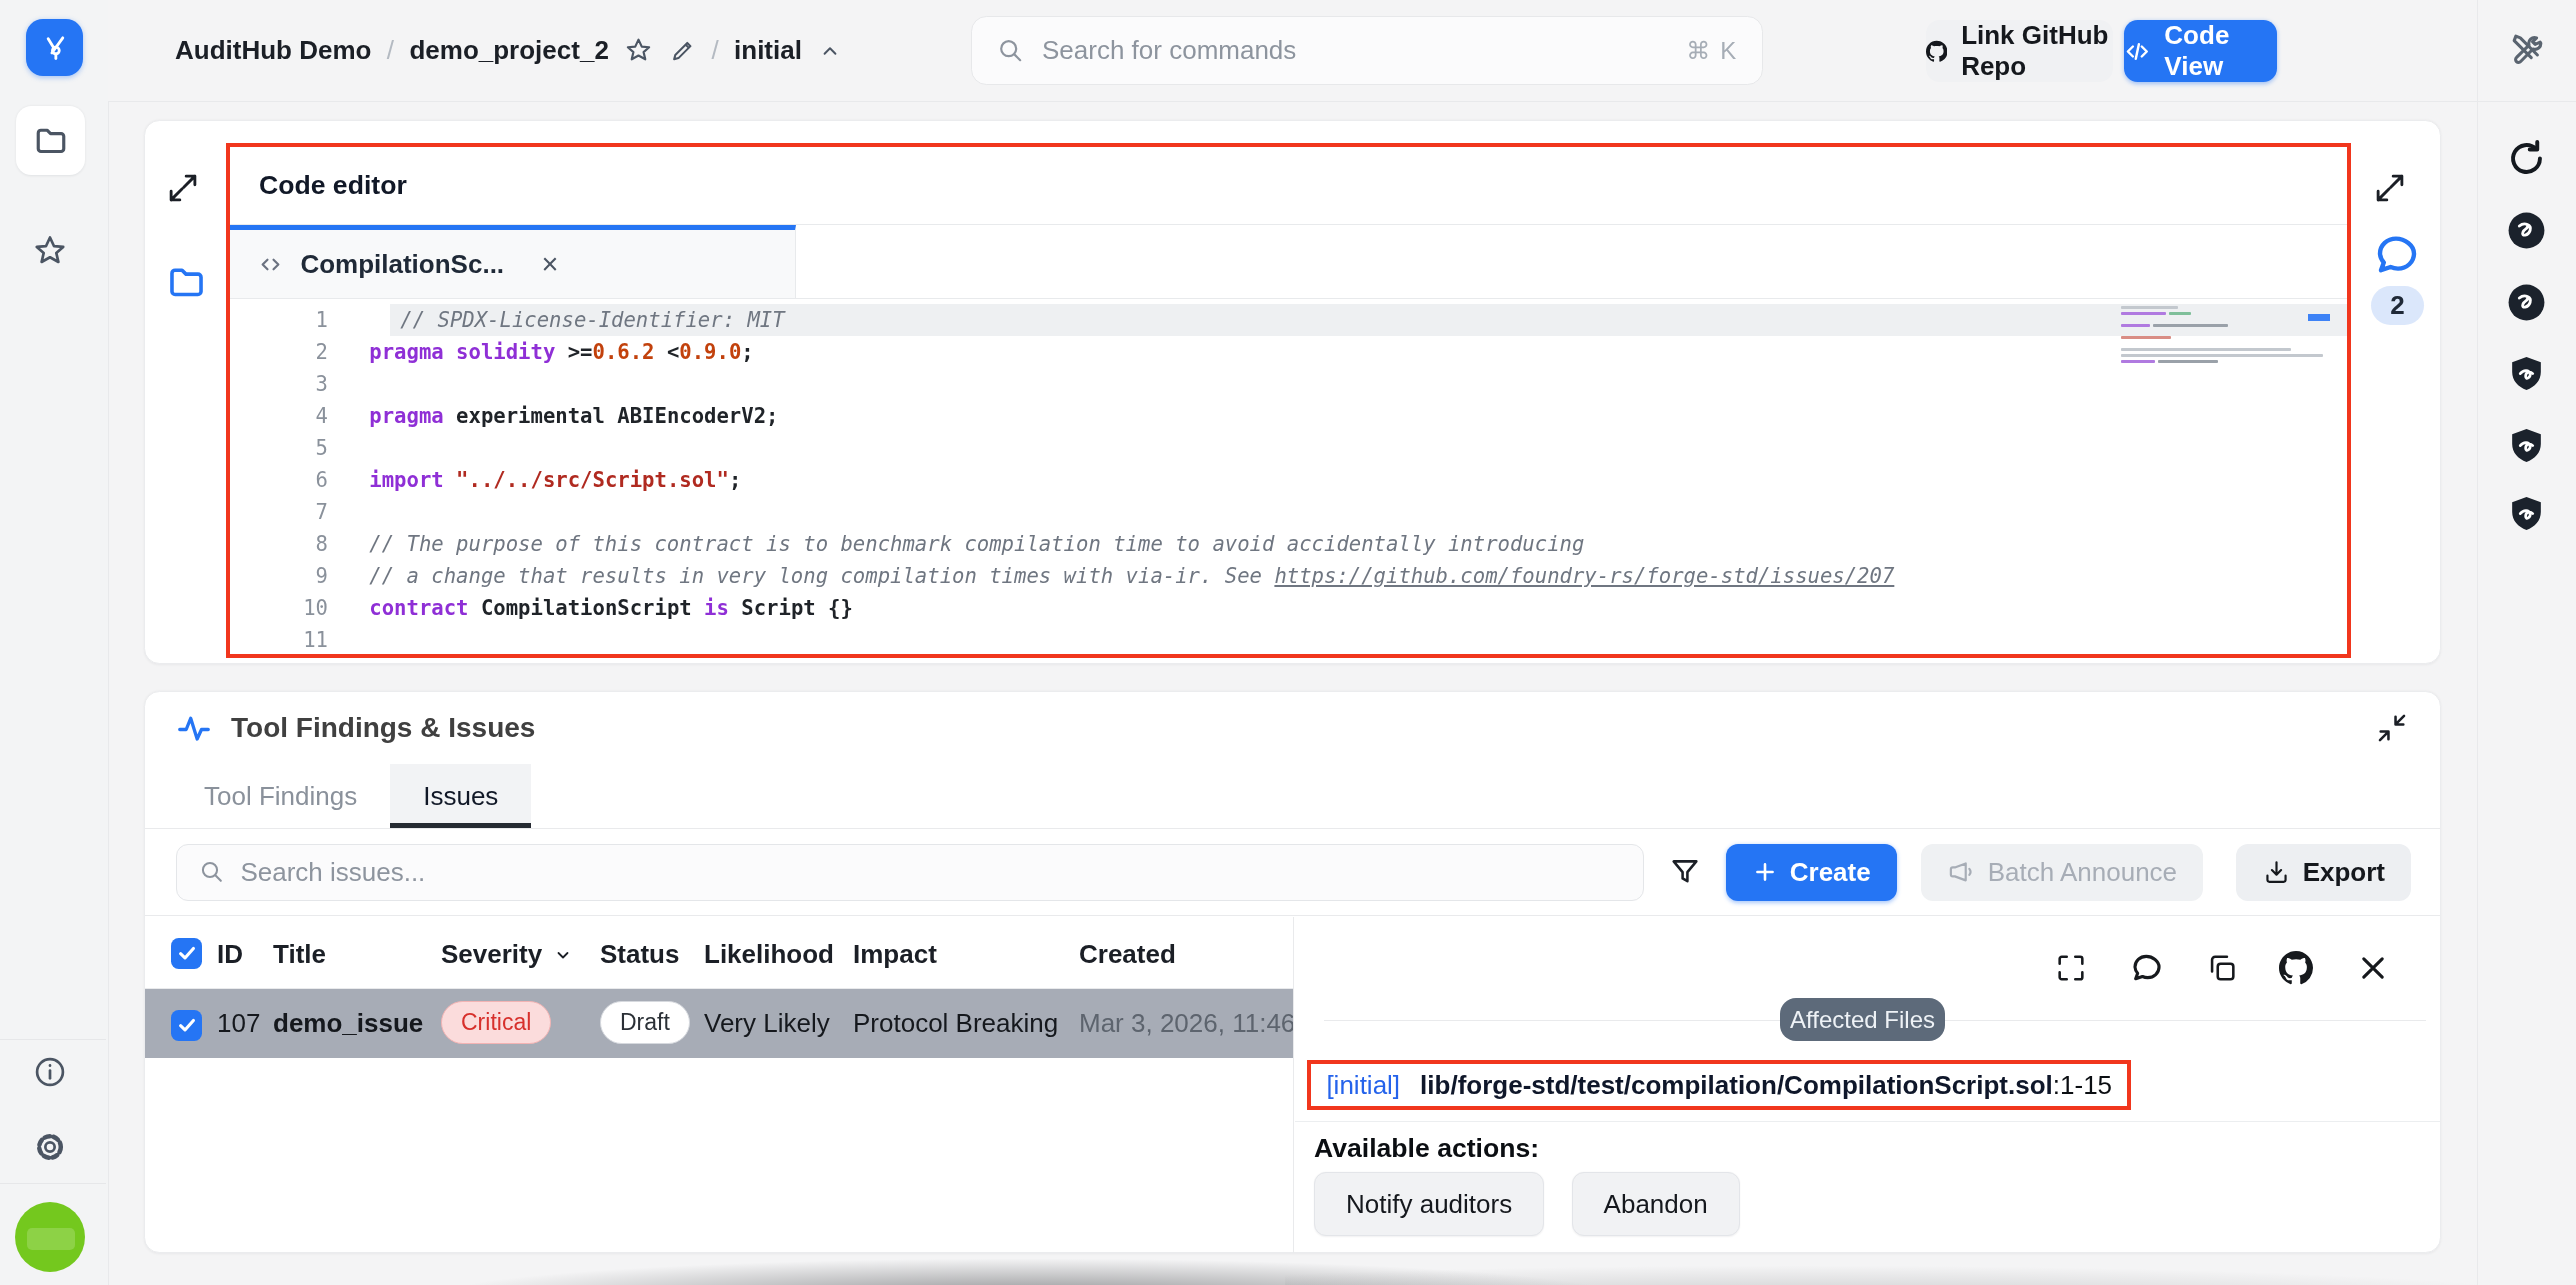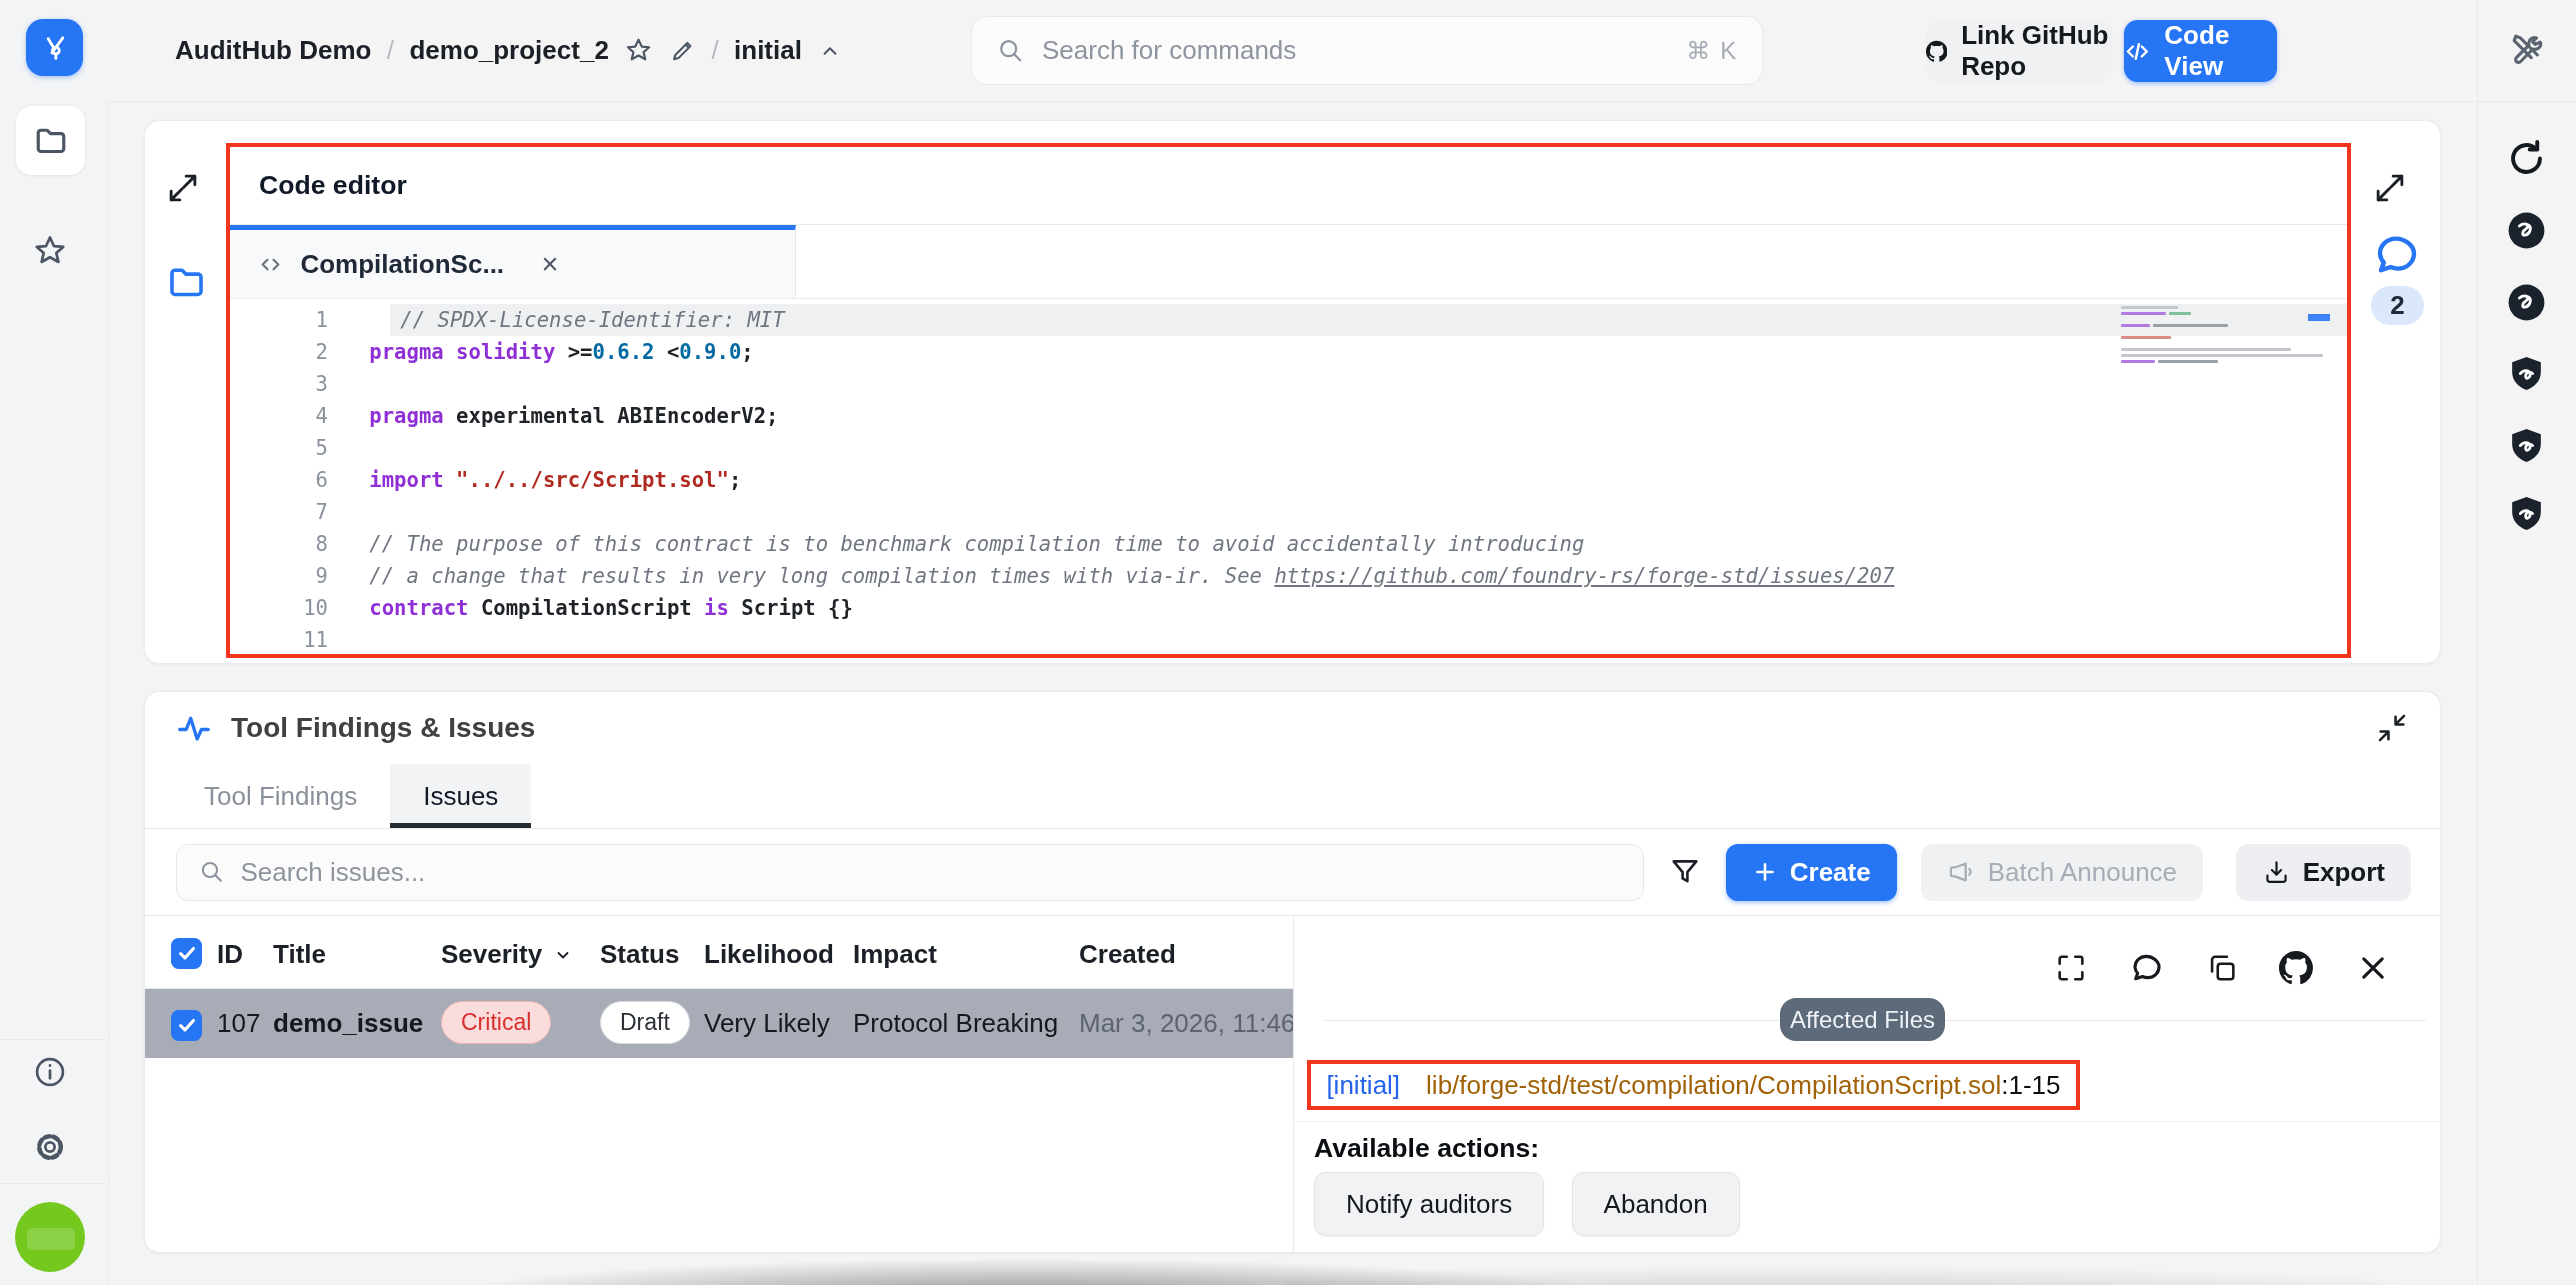--- a/index.html
+++ b/index.html
@@ -56,21 +56,21 @@
   .tab-file .lbl{font-size:26px;font-weight:600;color:#1f2937;}
   .tab-file .x{margin-left:22px;font-size:29px;color:#4b5563;line-height:1;}
   .code-area{position:relative;padding-top:5.1px;font-family:"DejaVu Sans Mono", monospace;}
   .code-line{display:flex;height:32px;align-items:center;}
   .ln{width:129px;text-align:right;padding-right:31px;box-sizing:border-box;color:#8a919b;font-size:20.6px;flex:none;}
   .line-body{flex:1;font-size:20.6px;font-weight:bold;white-space:pre;padding-left:10.3px;height:32px;display:flex;align-items:center;}
   .code-line.hl .line-body{background:#eef0f2;margin-left:31px;}
   .tok-comment{color:#6f7681;font-style:italic;font-weight:normal;}
   .tok-comment-link{color:#6f7681;font-style:italic;font-weight:normal;text-decoration:underline;}
   .tok-keyword{color:#8f2fd6;}
-  .tok-number{color:#0369a1;}
+  .tok-number{color:#c2410c;}
   .tok-string{color:#b02a20;}
   .tok-plain{color:#1f2328;}
   .minimap{position:absolute;top:6.9px;right:22px;width:204px;}
   .minimap .mrow{height:3.4px;margin-bottom:2.6px;display:flex;gap:3.4px;}
   .minimap .seg{height:3.4px;border-radius:0.9px;}
   .mini-slider{position:absolute;top:8.6px;right:-5.1px;width:22px;height:6.9px;background:#3d82f6;}
 
   .badge-pill{background:#dbe7fb;color:#1f2937;font-weight:bold;font-size:26px;border-radius:20.6px;width:53px;height:39px;display:flex;align-items:center;justify-content:center;}
 
   
@@ -100,21 +100,21 @@
 
   .v-divider{position:absolute;left:1148px;top:225px;width:0;height:336px;border-left:1.7px solid #e9eaec;}
 
   .detail-zone{position:absolute;left:1150px;top:225px;width:1145px;height:336px;}
   .d-icons{position:absolute;top:27.4px;left:0;width:100%;height:51px;}
   .d-icon{position:absolute;top:6.9px;color:#16191d;}
   .d-sec-line{position:absolute;left:29px;right:13.7px;top:103px;border-top:1.7px solid #e9eaec;}
   .d-sec-pill{position:absolute;left:485px;top:81px;width:165px;height:43px;background:#5d6a7a;border-radius:16px;color:#eef2f6;font-size:24px;display:flex;align-items:center;justify-content:center;}
   .file-ref{position:absolute;left:12px;top:143px;height:50px;border:4.3px solid #f1361d;box-sizing:border-box;background:#fff;display:flex;align-items:center;padding:0 15.4px;font-size:26px;white-space:nowrap;}
   .file-ref .tag{color:#2563eb;}
-  .file-ref .path{font-weight:normal;color:#a16207;margin-left:26px;}
+  .file-ref .path{font-weight:bold;color:#0f172a;margin-left:20px;}
   .file-ref .range{color:#0b0e12;}
   .d-div2{position:absolute;left:0;right:0;top:204px;border-top:1.7px solid #eceef0;}
   .d-actions-label{position:absolute;left:19px;top:216px;font-size:26.6px;font-weight:bold;color:#0b0e12;}
   .d-buttons{position:absolute;left:19px;top:255px;display:flex;gap:27.4px;}
   .d-btn{height:62px;background:#f1f2f4;border:1.7px solid #e3e5e9;border-radius:12px;font-size:26px;color:#15181d;display:flex;align-items:center;justify-content:center;padding:0 31px;box-shadow:0 0.9px 1.7px rgba(16,24,40,.06);}
 
   .bottom-shadow{left:428px;bottom:-12px;width:1200px;height:39px;background:radial-gradient(ellipse at 50% 100%, rgba(20,22,26,.45), rgba(20,22,26,0) 70%);}
   .bottom-shadow2{left:1285px;bottom:-13.7px;width:1285px;height:34px;background:radial-gradient(ellipse at 40% 100%, rgba(20,22,26,.18), rgba(20,22,26,0) 70%);}
 </style>
 </head>

